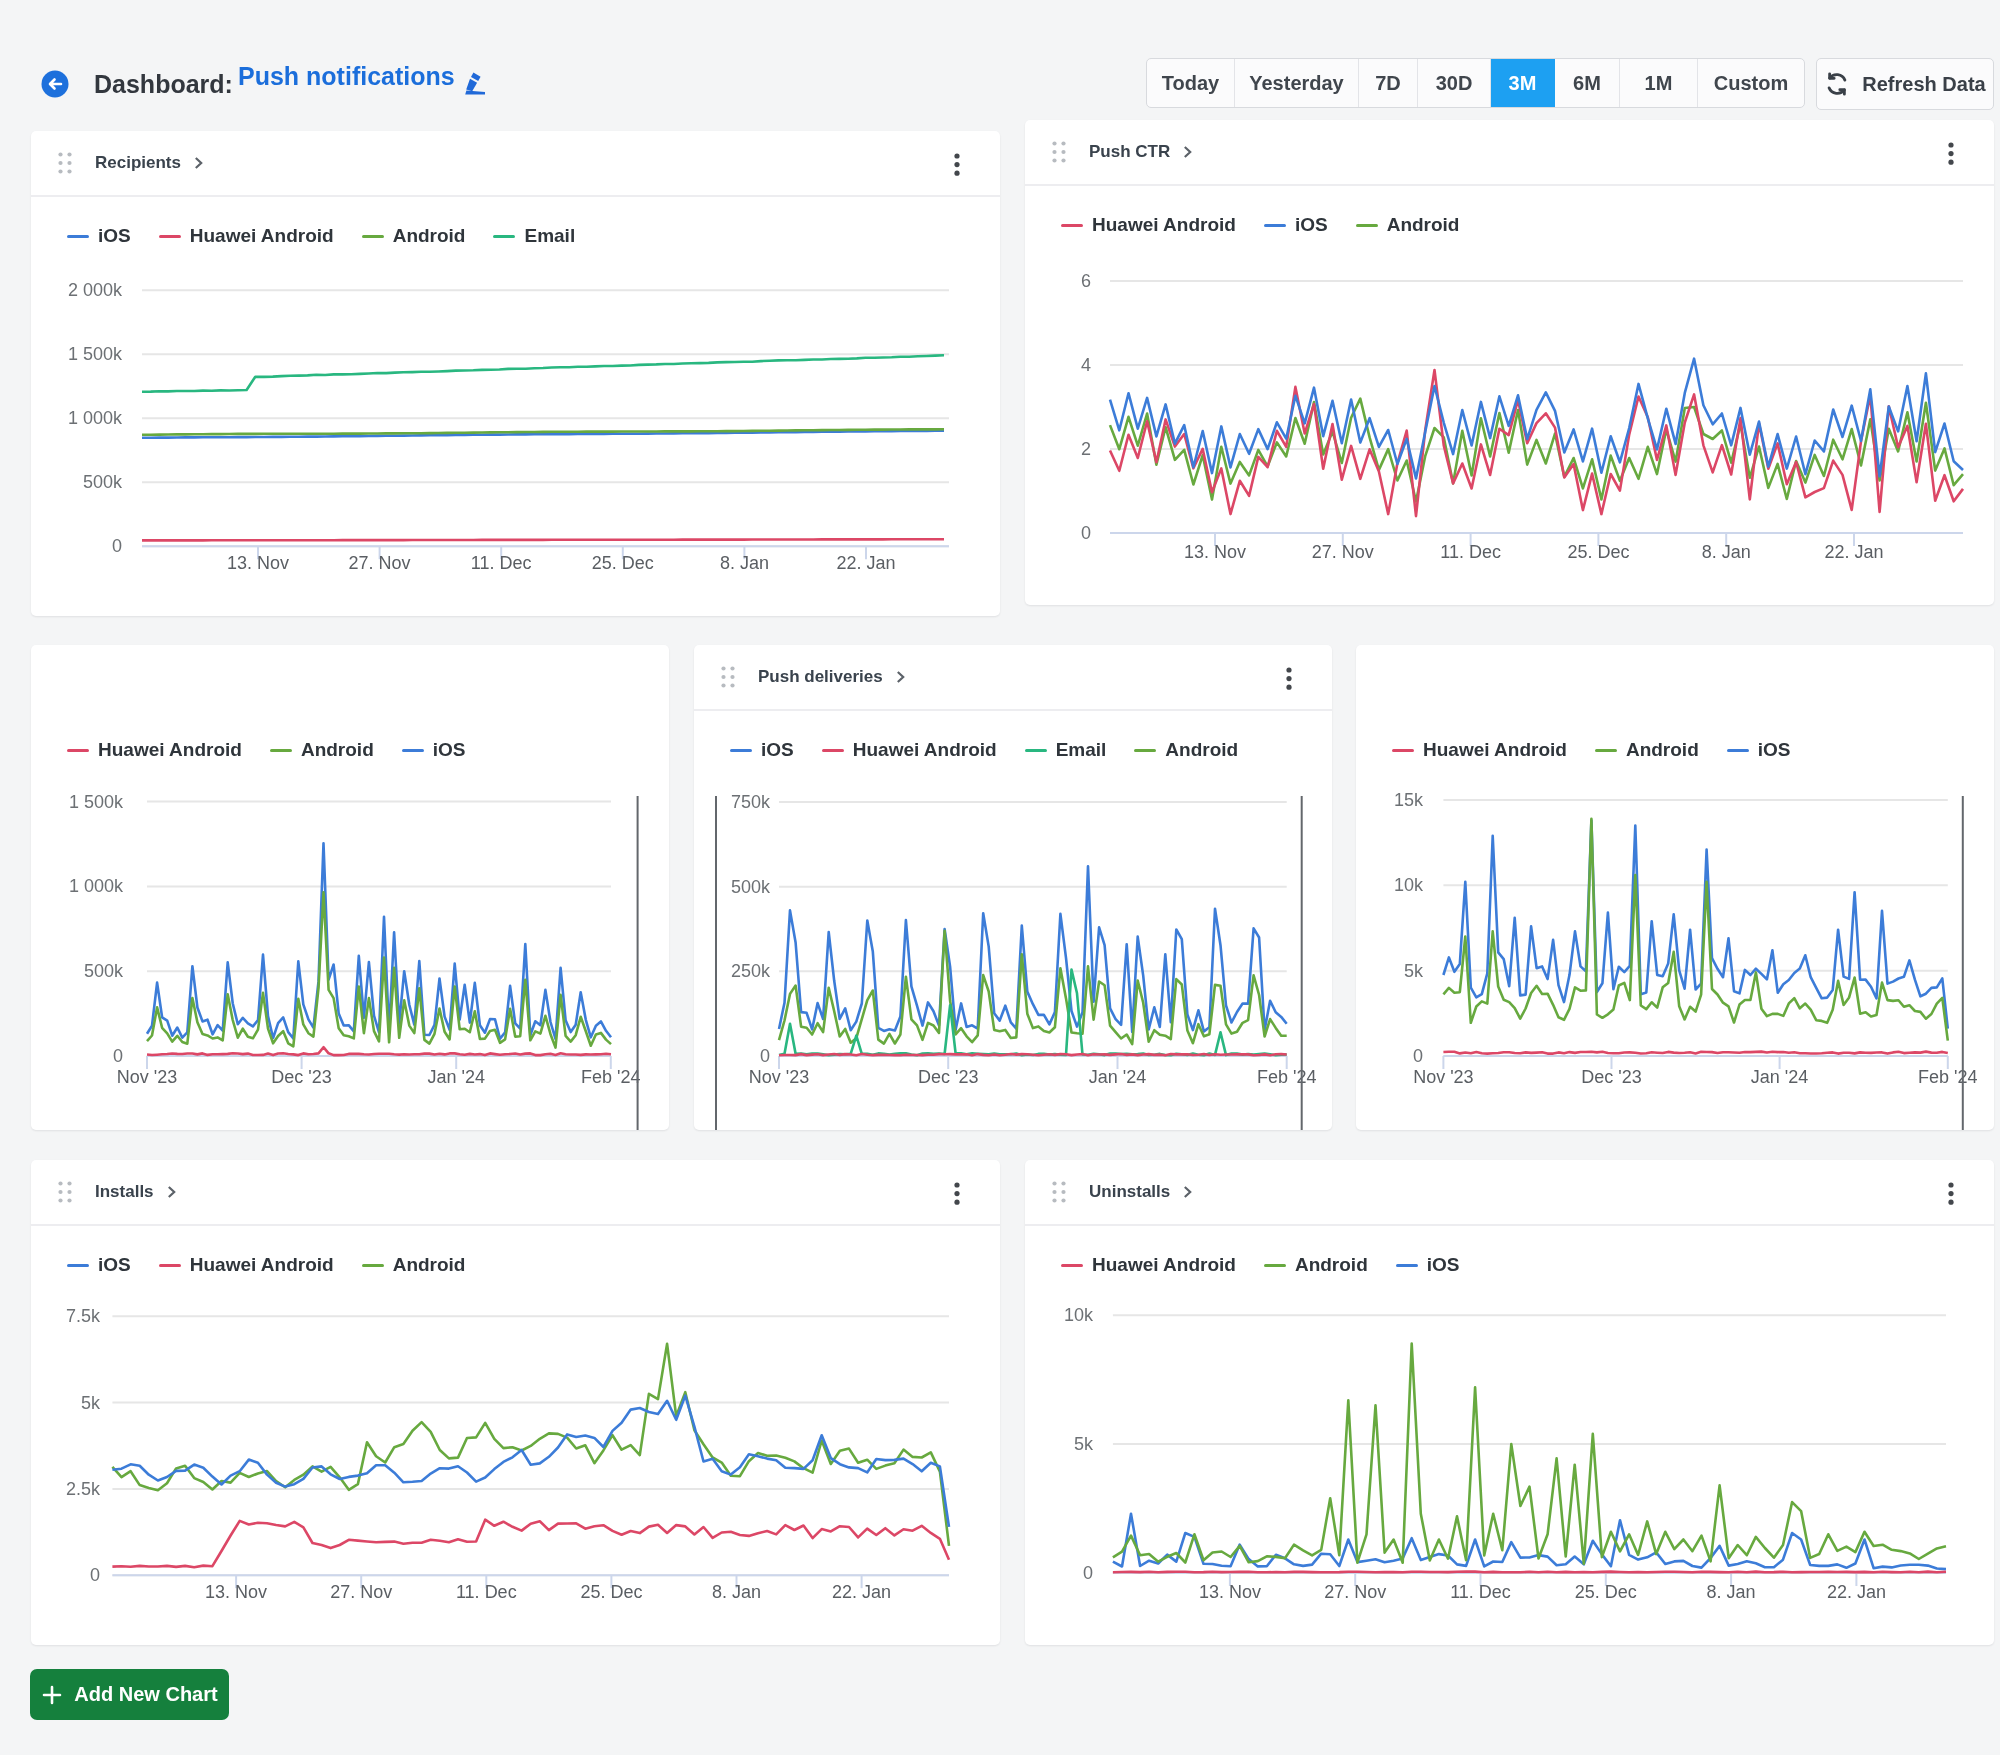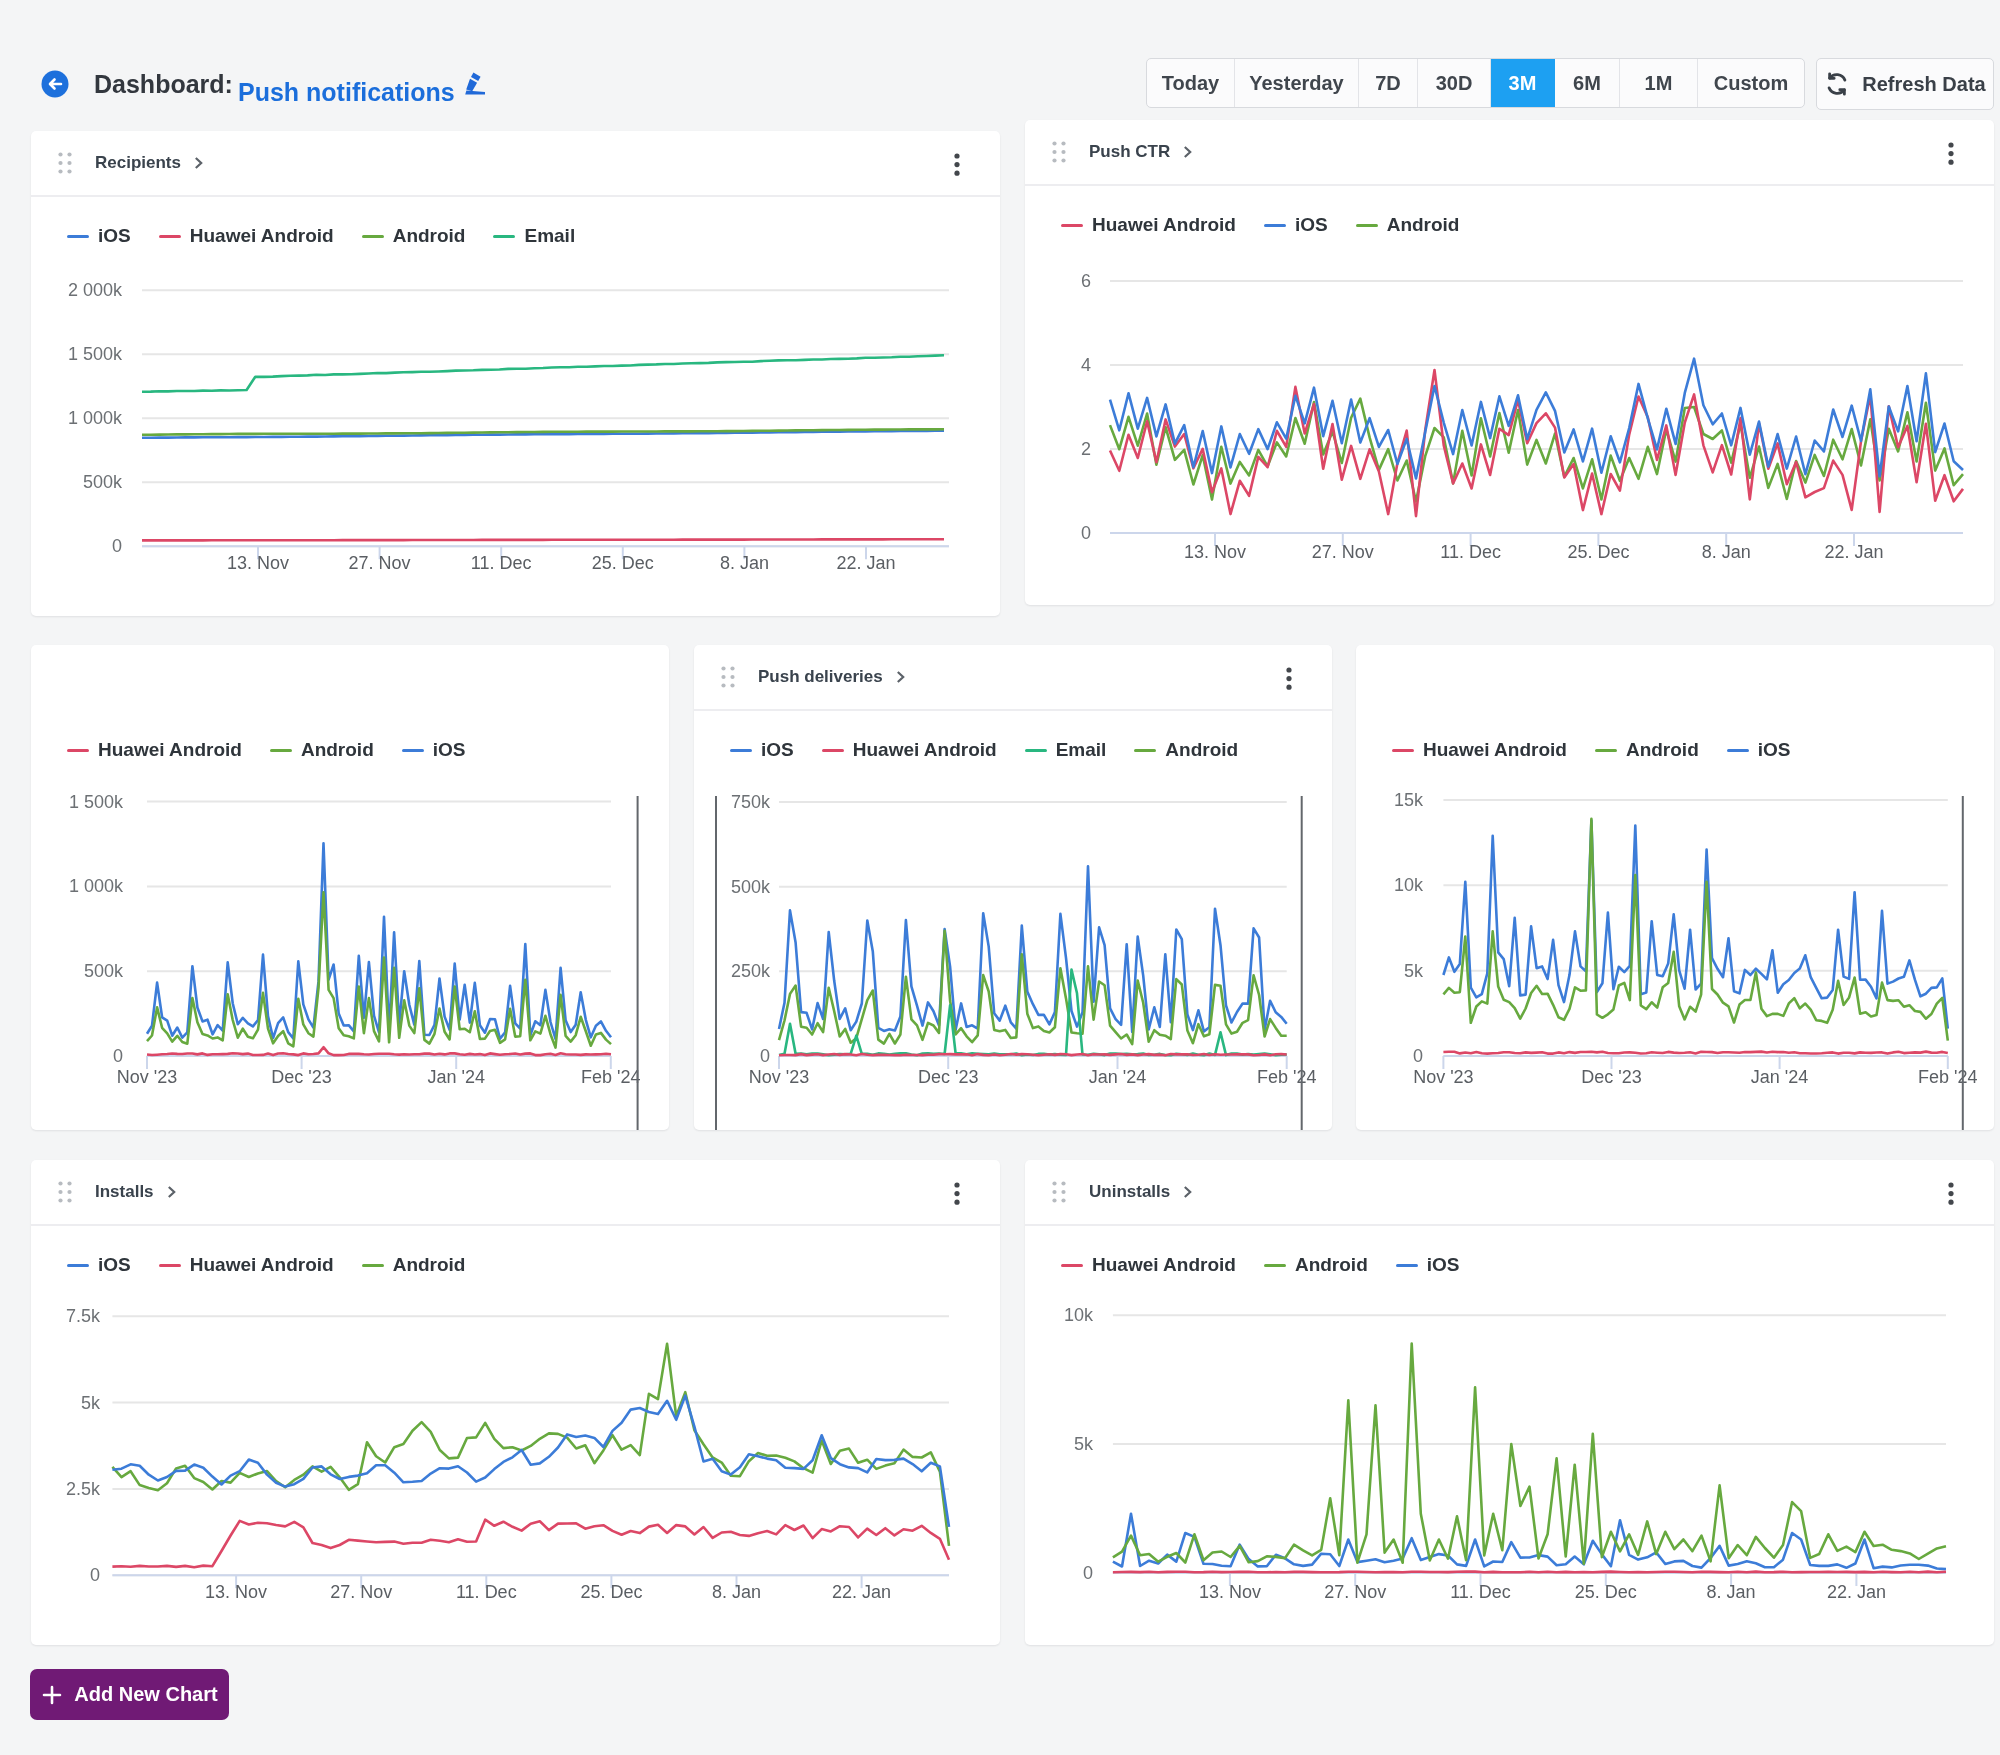--- a/index.html
+++ b/index.html
@@ -10,21 +10,21 @@
 .btngroup div { display:flex; align-items:center; justify-content:center; font-size:20px; font-weight:700; color:#40464d; border-right:1px solid #e3e4e8; }
 .btngroup div:last-child { border-right:none; }
 .btngroup div.sel { background:#1da0f2; color:#fff; border-right-color:#1da0f2; }
 .refresh { display:flex; align-items:center; justify-content:center; width:178px; height:52px; background:#fbfbfc; border:1px solid #d8dade; border-radius:5px; font-size:20px; font-weight:700; color:#3a4048; white-space:nowrap; }
 </style></head><body>
 <svg width="28" height="28" viewBox="0 0 28 28" style="position:absolute;left:41px;top:70px">
     <circle cx="14" cy="14" r="13.5" fill="#1d70dc"></circle>
     <path d="M20 14 H9.5 M13.5 9.5 L9 14 l4.5 4.5" fill="none" stroke="#fff" stroke-width="2.6" stroke-linecap="round" stroke-linejoin="round"></path>
   </svg>
 <div style="position:absolute;left:94px;top:70px;font-size:25px;font-weight:700;color:#32373e">Dashboard:</div>
-<div style="position:absolute;left:238px;top:78px;font-size:25px;font-weight:700;color:#1b6edb">Push notifications</div>
+<div style="position:absolute;left:238px;top:62px;font-size:25px;font-weight:700;color:#1b6edb">Push notifications</div>
 <svg width="27" height="27" viewBox="0 0 27 27" style="position:absolute;left:460px;top:70px">
     <g fill="#2069d8">
       <path d="M13.4 2.6 L20.6 6.7 L18.2 11 L11 6.9 Z"></path>
       <path d="M10 8.7 L17.1 12.8 L12.2 21.3 L6.2 19.6 Z"></path>
       <path d="M6.4 20.6 L25 22 L25 24.6 L5.2 24.6 Z"></path>
     </g>
   </svg>
 <div class="btngroup" style="position:absolute;left:1146px;top:58px">
     <div style="width:88px">Today</div>
     <div style="width:124px">Yesterday</div>
@@ -425,14 +425,14 @@
       <text x="330.2" y="372" text-anchor="middle" font-size="18" fill="#5a5e63">27. Nov</text>
       <text x="455.5" y="372" text-anchor="middle" font-size="18" fill="#5a5e63">11. Dec</text>
       <text x="580.8" y="372" text-anchor="middle" font-size="18" fill="#5a5e63">25. Dec</text>
       <text x="706.1" y="372" text-anchor="middle" font-size="18" fill="#5a5e63">8. Jan</text>
       <text x="831.4" y="372" text-anchor="middle" font-size="18" fill="#5a5e63">22. Jan</text>
       <polyline points="87.9,335.7 97.0,340.5 106.0,287.7 115.1,340.0 124.1,334.7 133.2,337.5 142.2,328.6 151.3,335.6 160.3,307.0 169.4,310.9 178.5,337.8 187.5,338.0 196.6,339.8 205.6,340.3 214.7,318.6 223.7,333.1 232.8,340.4 241.8,340.3 250.9,328.7 260.0,332.3 269.0,338.3 278.1,339.9 287.1,338.6 296.2,327.7 305.2,328.3 314.3,340.0 323.3,313.5 332.4,336.1 341.5,334.7 350.5,333.2 359.6,336.3 368.6,334.8 377.7,332.4 386.7,312.2 395.8,334.1 404.8,331.0 413.9,328.1 423.0,329.5 432.0,338.4 441.1,339.9 450.1,313.5 459.2,340.4 468.2,335.5 477.3,336.0 486.3,316.1 495.4,331.6 504.5,331.5 513.5,329.1 522.6,330.6 531.6,339.3 540.7,338.3 549.7,330.5 558.8,338.3 567.8,314.8 576.9,328.4 585.9,340.2 595.0,294.2 604.1,328.8 613.1,333.6 622.2,331.3 631.2,326.4 640.3,338.0 649.3,335.4 658.4,334.9 667.4,340.0 676.5,341.6 685.6,332.0 694.6,319.9 703.7,339.6 712.7,338.0 721.8,335.3 730.8,337.3 739.9,341.2 748.9,341.2 758.0,333.7 767.1,307.0 776.1,313.5 785.2,339.0 794.2,339.9 803.3,339.9 812.3,338.4 821.4,341.8 830.4,337.5 839.5,313.5 848.6,342.2 857.6,340.6 866.7,341.4 875.7,339.5 884.8,338.8 893.8,338.8 902.9,339.6 911.9,342.5 921.0,343.1" fill="none" stroke="#3c7cd8" stroke-width="2.6" stroke-linejoin="round"></polyline>
       <polyline points="87.9,331.4 97.0,325.7 106.0,309.6 115.1,329.2 124.1,328.0 133.2,335.7 142.2,330.8 151.3,327.0 160.3,336.5 169.4,308.3 178.5,334.2 187.5,326.5 196.6,325.5 205.6,331.0 214.7,319.9 223.7,336.3 232.8,335.1 241.8,330.3 250.9,330.9 260.0,332.3 269.0,318.6 278.1,324.4 287.1,329.4 296.2,323.9 305.2,272.2 314.3,329.3 323.3,174.3 332.4,336.7 341.5,308.3 350.5,179.4 359.6,326.6 368.6,313.5 377.7,336.7 386.7,117.6 395.8,287.7 404.8,334.5 413.9,313.5 423.0,332.7 432.0,290.3 441.1,334.3 450.1,161.4 459.2,329.4 468.2,287.7 477.3,324.3 486.3,218.1 495.4,280.0 504.5,260.6 513.5,332.5 522.6,308.3 531.6,232.3 540.7,330.5 549.7,238.7 558.8,337.8 567.8,207.8 576.9,331.1 585.9,305.8 595.0,325.4 604.1,308.3 613.1,328.9 622.2,295.4 631.2,328.1 640.3,305.8 649.3,323.2 658.4,313.5 667.4,325.2 676.5,309.6 685.6,335.3 694.6,259.3 703.7,332.2 712.7,319.0 721.8,329.2 730.8,310.9 739.9,322.0 748.9,331.7 758.0,319.1 767.1,276.1 776.1,285.1 785.2,331.9 794.2,328.0 803.3,308.3 812.3,324.9 821.4,320.6 830.4,326.1 839.5,305.8 848.6,320.0 857.6,318.7 866.7,323.8 875.7,325.1 884.8,327.4 893.8,333.0 902.9,327.7 911.9,322.4 921.0,320.3" fill="none" stroke="#67a93f" stroke-width="2.6" stroke-linejoin="round"></polyline>
       <polyline points="87.9,346.2 97.0,346.0 106.0,345.9 115.1,346.1 124.1,345.8 133.2,346.3 142.2,345.9 151.3,345.8 160.3,345.8 169.4,346.3 178.5,346.1 187.5,345.7 196.6,346.1 205.6,346.0 214.7,345.9 223.7,345.7 232.8,346.3 241.8,346.3 250.9,346.0 260.0,346.3 269.0,345.9 278.1,345.9 287.1,346.1 296.2,346.3 305.2,346.2 314.3,346.1 323.3,345.8 332.4,345.7 341.5,346.0 350.5,346.3 359.6,346.0 368.6,346.1 377.7,346.3 386.7,345.8 395.8,345.8 404.8,346.0 413.9,346.0 423.0,346.1 432.0,345.7 441.1,345.6 450.1,345.6 459.2,346.3 468.2,345.9 477.3,346.2 486.3,346.3 495.4,346.3 504.5,345.8 513.5,346.2 522.6,345.7 531.6,346.3 540.7,345.9 549.7,346.2 558.8,346.0 567.8,346.2 576.9,345.9 585.9,345.6 595.0,346.0 604.1,346.3 613.1,346.1 622.2,346.3 631.2,346.0 640.3,345.7 649.3,345.7 658.4,346.0 667.4,346.3 676.5,345.8 685.6,345.9 694.6,346.1 703.7,346.3 712.7,345.8 721.8,346.2 730.8,345.6 739.9,346.2 748.9,346.1 758.0,345.7 767.1,346.3 776.1,346.1 785.2,346.0 794.2,346.0 803.3,345.8 812.3,346.0 821.4,345.9 830.4,346.1 839.5,345.9 848.6,346.2 857.6,345.7 866.7,346.1 875.7,346.3 884.8,345.7 893.8,346.2 902.9,345.6 911.9,346.3 921.0,345.8" fill="none" stroke="#dc4766" stroke-width="2.6" stroke-linejoin="round"></polyline>
     </svg>
   </div>
-<div style="position:absolute;left:30px;top:1669px;width:199px;height:51px;background:#701a75;border-radius:7px;display:flex;align-items:center;justify-content:center;color:#fff;font-size:20px;font-weight:700;"><svg width="22" height="22" viewBox="0 0 22 22" style="margin-right:11px">
+<div style="position:absolute;left:30px;top:1669px;width:199px;height:51px;background:#15803d;border-radius:7px;display:flex;align-items:center;justify-content:center;color:#fff;font-size:20px;font-weight:700;"><svg width="22" height="22" viewBox="0 0 22 22" style="margin-right:11px">
       <path d="M11 3 V19 M3 11 H19" stroke="#fff" stroke-width="2.6" stroke-linecap="round"></path>
     </svg>Add New Chart</div>
 </body></html>

